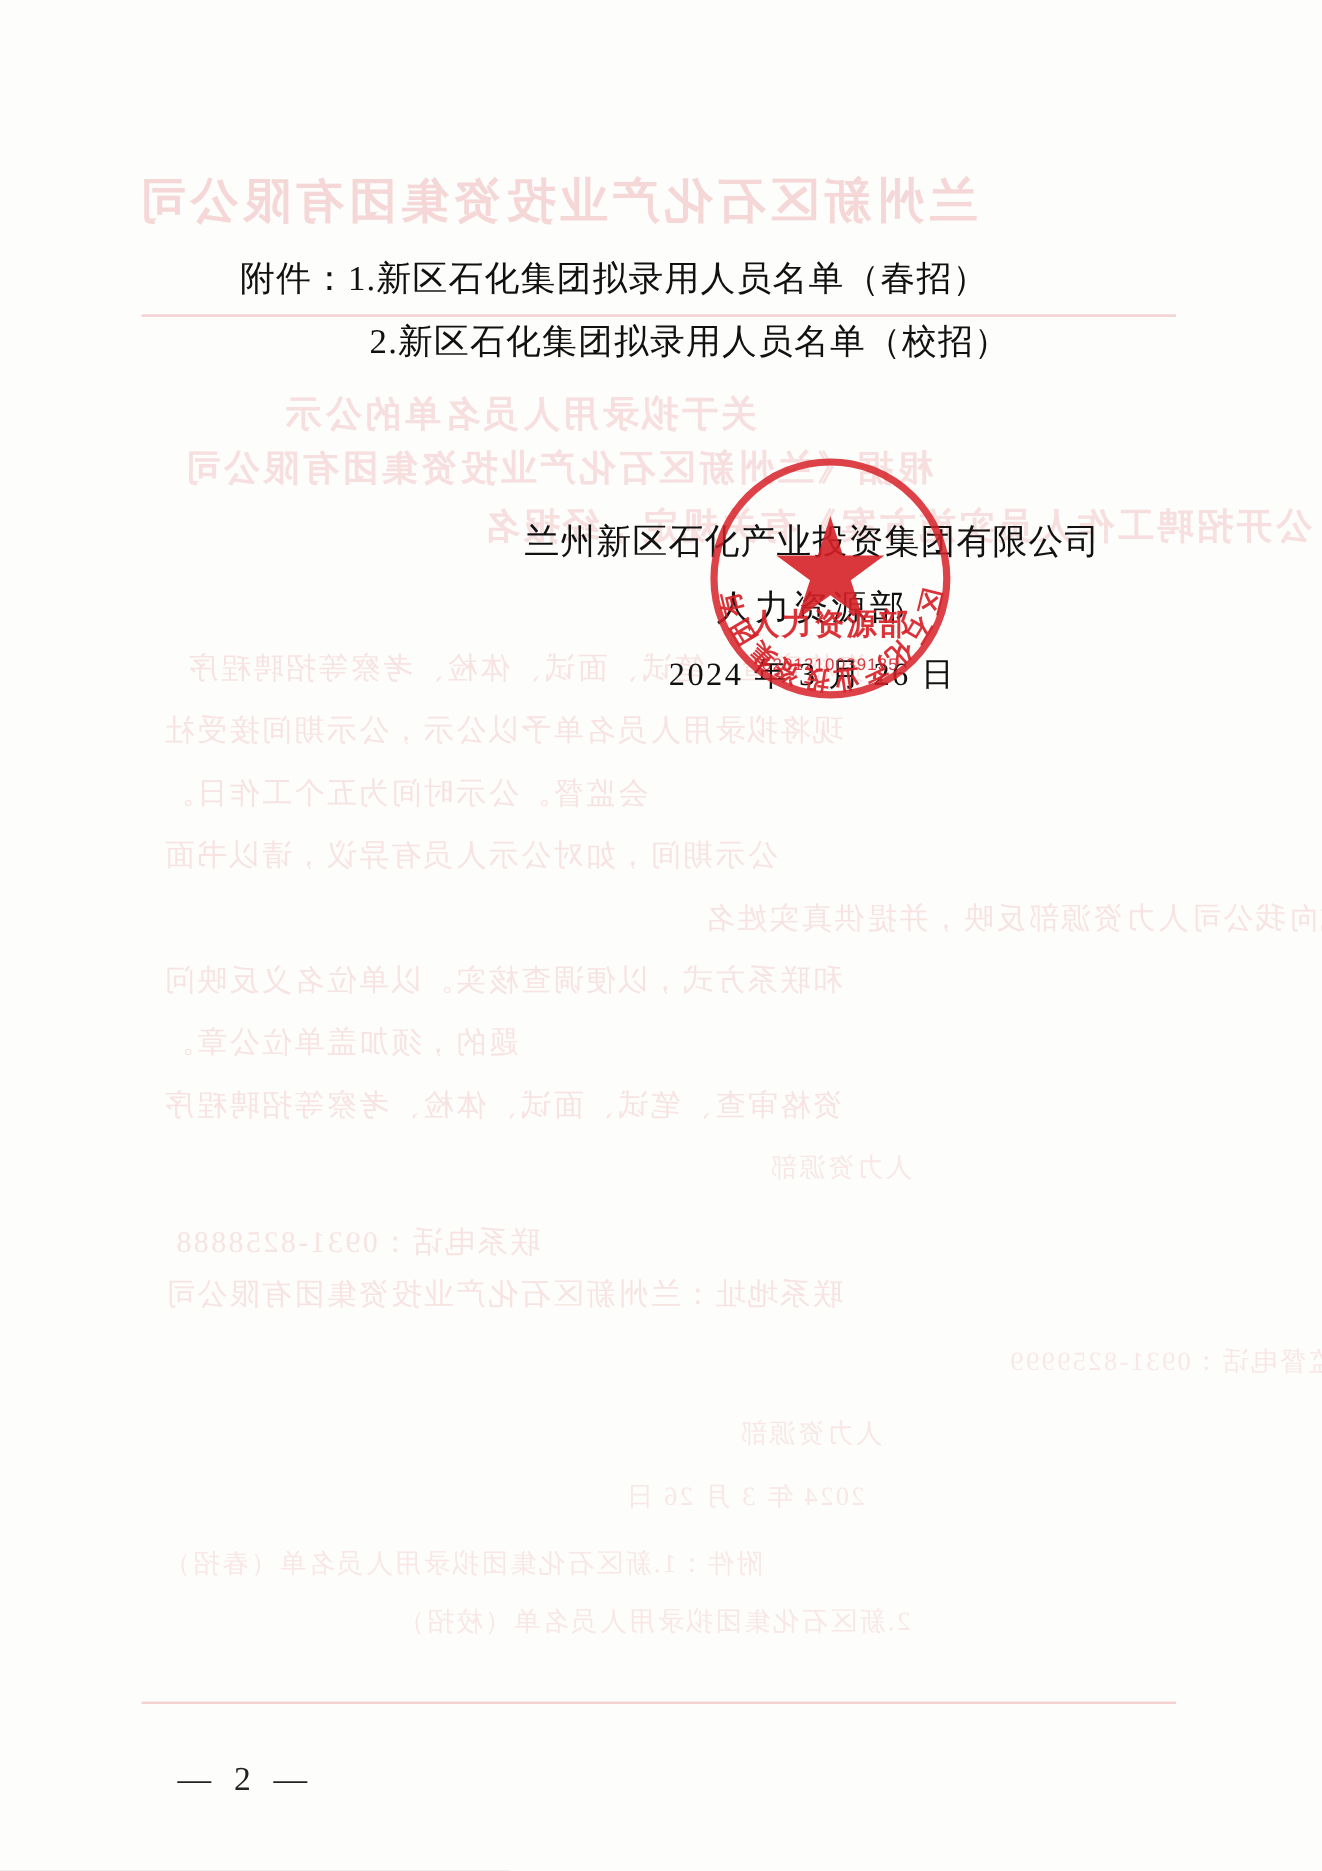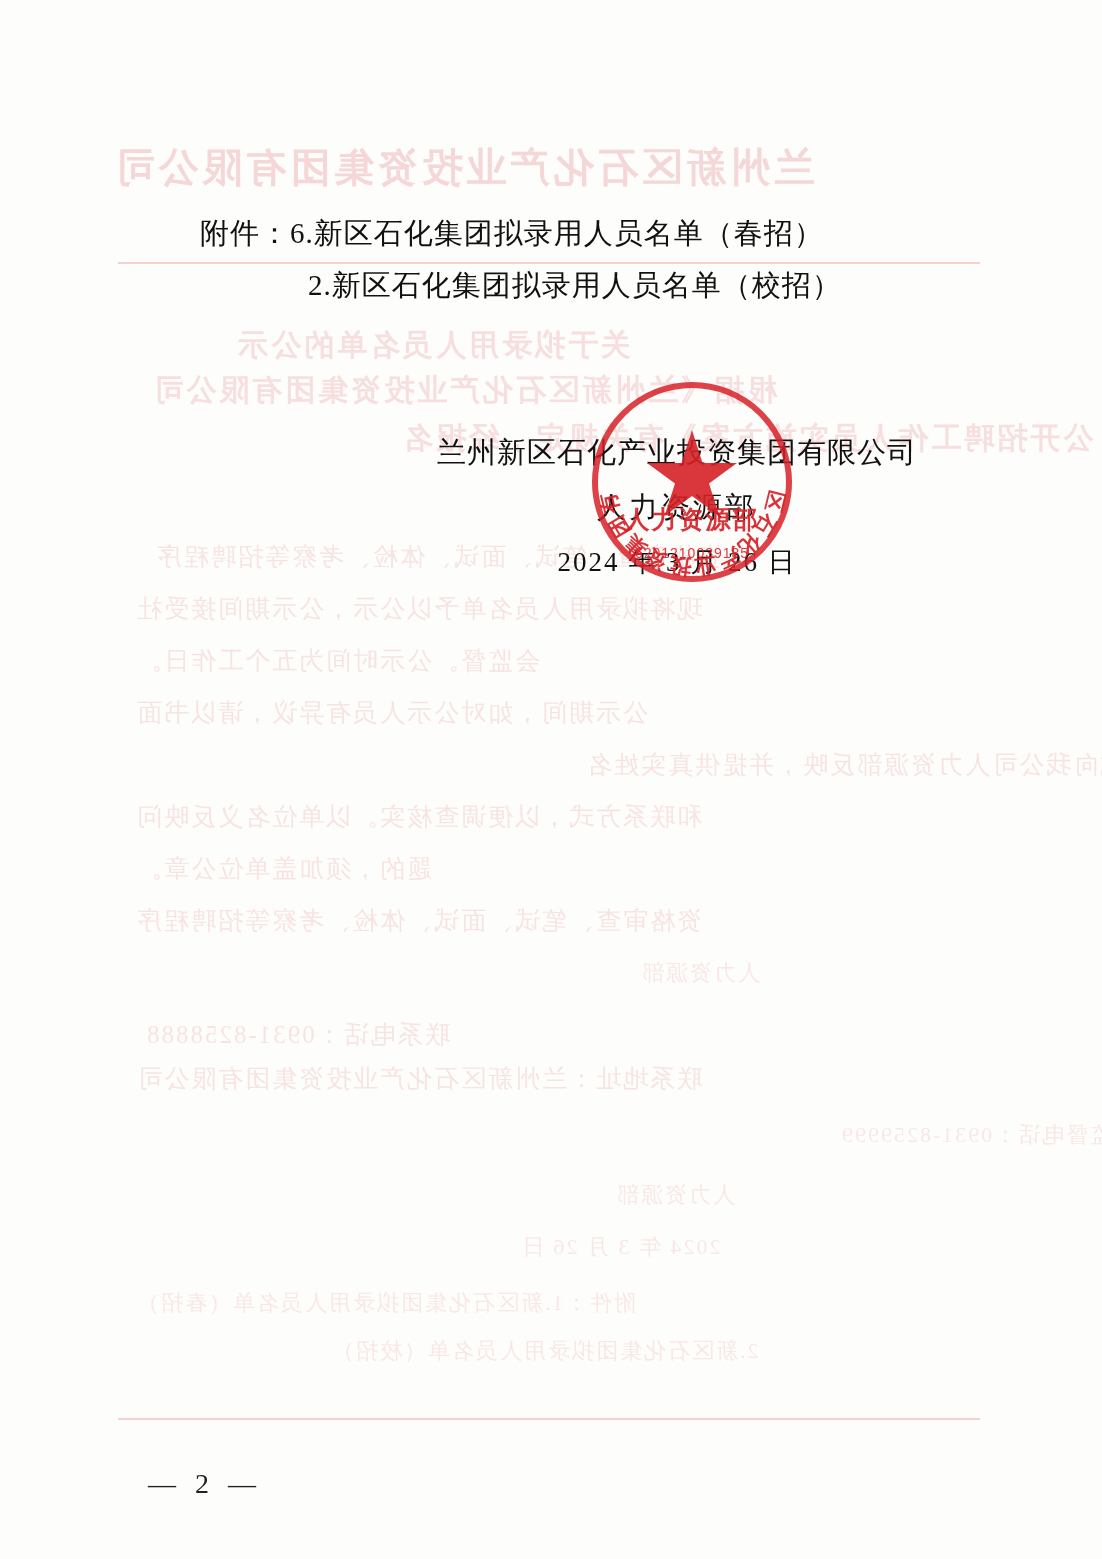--- a/index.html
+++ b/index.html
@@ -136,21 +136,21 @@
 
   <div class="bleed small" style="left:615px; top:1180px;">人力资源部</div>
   <div class="bleed small" style="left:520px; top:1232px;">2024 年 3 月 26 日</div>
   <div class="bleed small" style="left:135px; top:1288px;">附件：1.新区石化集团拟录用人员名单（春招）</div>
   <div class="bleed small" style="left:330px; top:1336px;">2.新区石化集团拟录用人员名单（校招）</div>
 
   <div class="bleed-line" style="top:1418px;"></div>
 
   <div class="attach-block">
     <div>
-      <span>附件：</span><span>6.新区石化集团拟录用人员名单（春招）</span>
+      <span>附件：</span><span>1.新区石化集团拟录用人员名单（春招）</span>
     </div>
     <div class="attach-line2">
       <span>2.新区石化集团拟录用人员名单（校招）</span>
     </div>
   </div>
 
   <div class="signature">
     <div>兰州新区石化产业投资集团有限公司</div>
     <div class="sig-line2">人力资源部</div>
     <div class="sig-date">2024 年 3 月 26 日</div>

